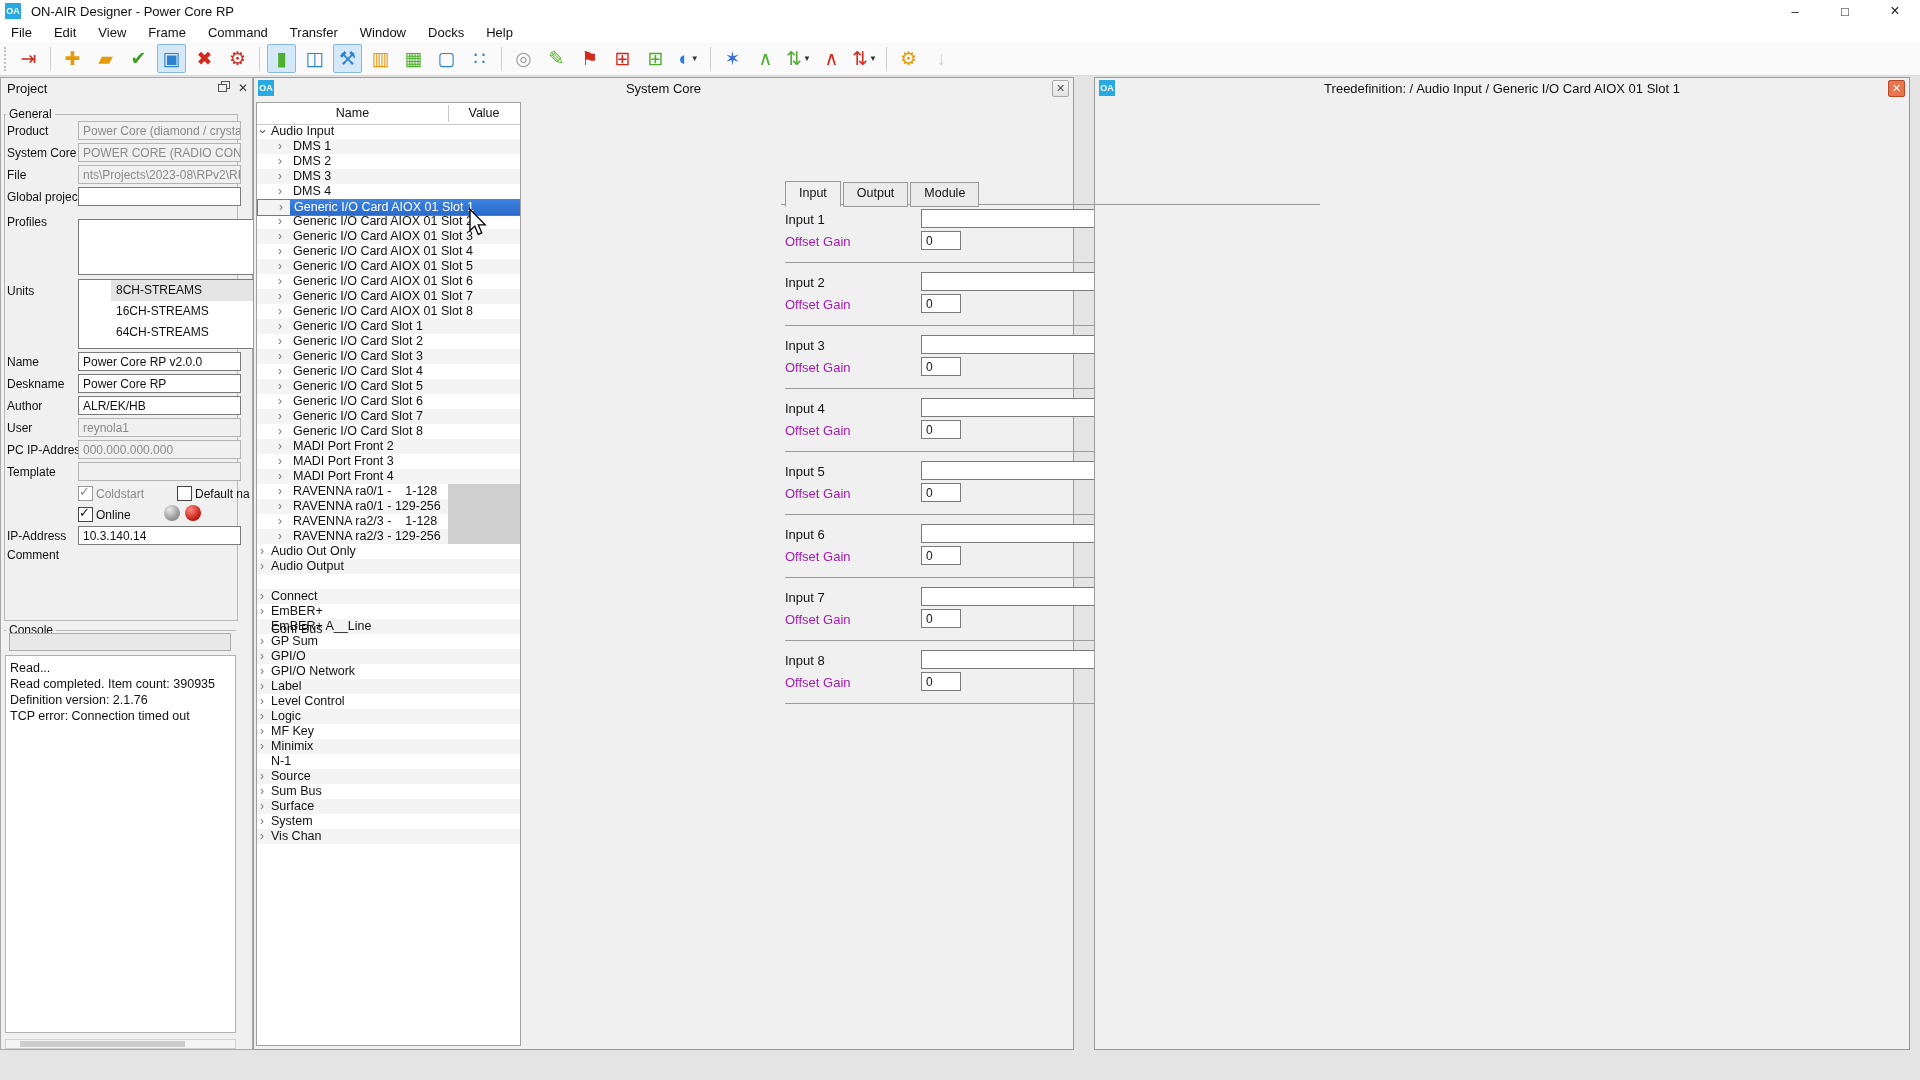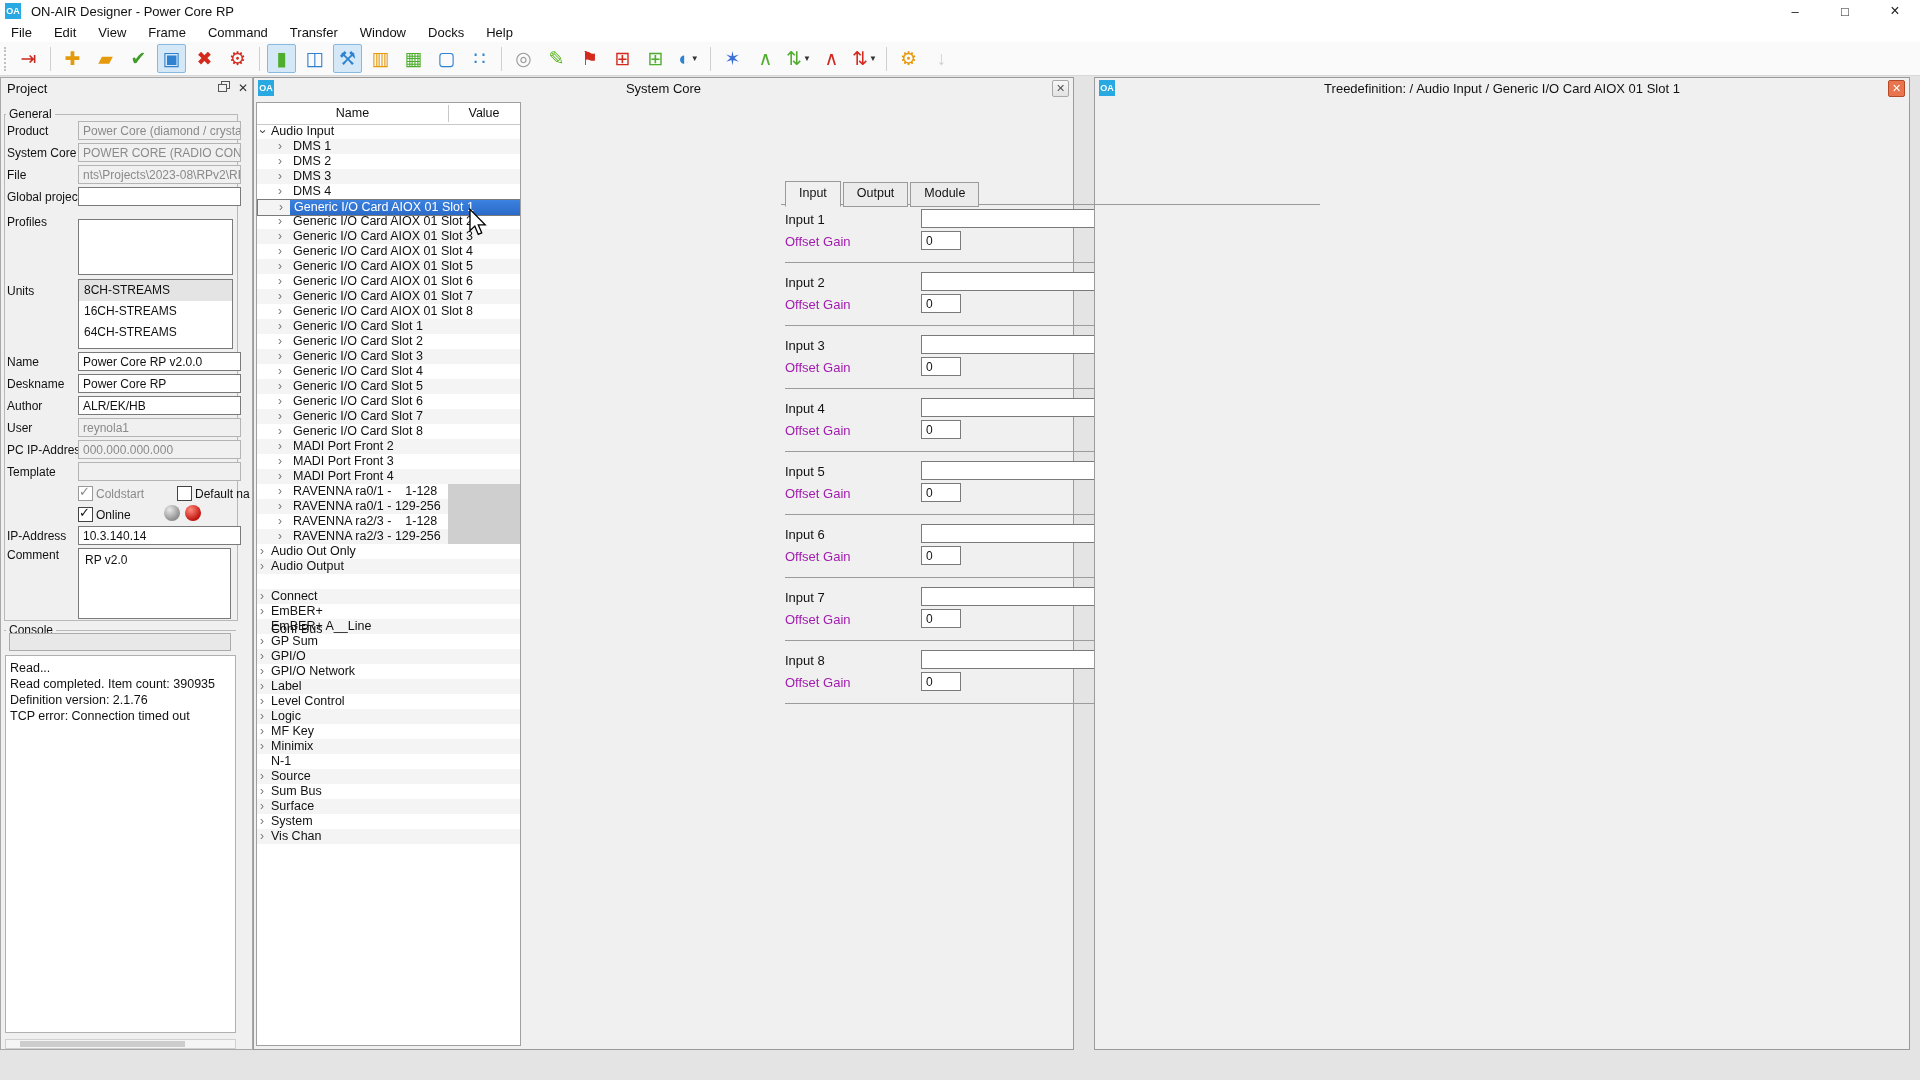--- a/index.html
+++ b/index.html
@@ -34,21 +34,21 @@
   
   #project{position:absolute;left:0;top:77px;width:253px;height:973px;background:#f0f0f0;border:1px solid #a8a8a8;box-sizing:border-box;}
   #project .phead{position:absolute;left:0;top:0;right:0;height:20px;display:flex;align-items:center;}
   #project .phead .ptitle{margin-left:6px;font-size:13px;}
   #project .phead .hicons{position:absolute;right:4px;top:2px;display:flex;gap:8px;align-items:center;}
   .groupbox{position:absolute;border:1px solid #b8b8b8;}
   .grouplabel{position:absolute;background:#f0f0f0;padding:0 3px;font-size:12px;}
   .prow{position:absolute;left:0;right:0;height:21px;}
   .plabel{position:absolute;left:6px;top:3px;font-size:12px;white-space:nowrap;}
   .pval{position:absolute;left:77px;top:0;width:153px;height:17px;}
-  .listbox{position:absolute;background:#fff;border:1px solid #7a7a7a;overflow:hidden;}
+  .listbox{position:absolute;background:#fff;border:1px solid #7a7a7a;overflow:hidden;padding-left:32px;}
   .lopt{height:21px;line-height:21px;padding-left:5px;font-size:12px;white-space:nowrap;}
   .lopt.selected{background:#e4e4e4;}
   .led{position:absolute;width:16px;height:16px;border-radius:50%;}
   .led.gray{background:radial-gradient(circle at 35% 30%,#e8e8e8,#8e8e8e 70%);}
   .led.red{background:radial-gradient(circle at 35% 30%,#ff8a7a,#c01410 70%);}
   #console-lines{position:absolute;left:4px;top:577px;width:231px;height:378px;background:#fff;border:1px solid #b0b0b0;box-sizing:border-box;font-size:12.5px;line-height:16px;padding:4px 0 0 4px;}
   .hscroll{position:absolute;left:4px;top:961px;width:231px;height:10px;background:#f5f5f5;border:1px solid #d0d0d0;box-sizing:border-box;}
   .hthumb{position:absolute;left:14px;top:1px;width:165px;height:6px;background:#cdcdcd;}
   .progress{position:absolute;left:8px;top:555px;width:222px;height:18px;background:#e8e8e8;border:1px solid #ababab;box-sizing:border-box;}
   
@@ -282,23 +282,20 @@
       <span class="led gray" style="left:163px;top:0px;"></span>
       <span class="led red" style="left:184px;top:0px;"></span>
     </div>
 
     <div class="prow" style="top:448px;">
       <span class="plabel">IP-Address</span>
       <div class="pval pfield">10.3.140.14</div>
     </div>
 
     <span class="plabel" style="top:470px;">Comment</span>
-    <div class="listbox" style="left:77px;top:470px;width:153px;height:71px;font-size:12px;padding:4px 0 0 6px;box-sizing:border-box;">
-      <span>RP v2.0</span>
-    </div>
 
     <div class="groupbox" style="left:3px;top:552px;width:232px;height:414px;border-bottom:none;border-left:none;border-right:none;"></div>
     <span class="grouplabel" style="left:5px;top:545px;">Console</span>
     <div class="progress"></div>
     <div id="console-lines">
         <div>Read...</div>
         <div>Read completed. Item count: 390935</div>
         <div>Definition version: 2.1.76</div>
         <div>TCP error: Connection timed out</div>
       </div>

